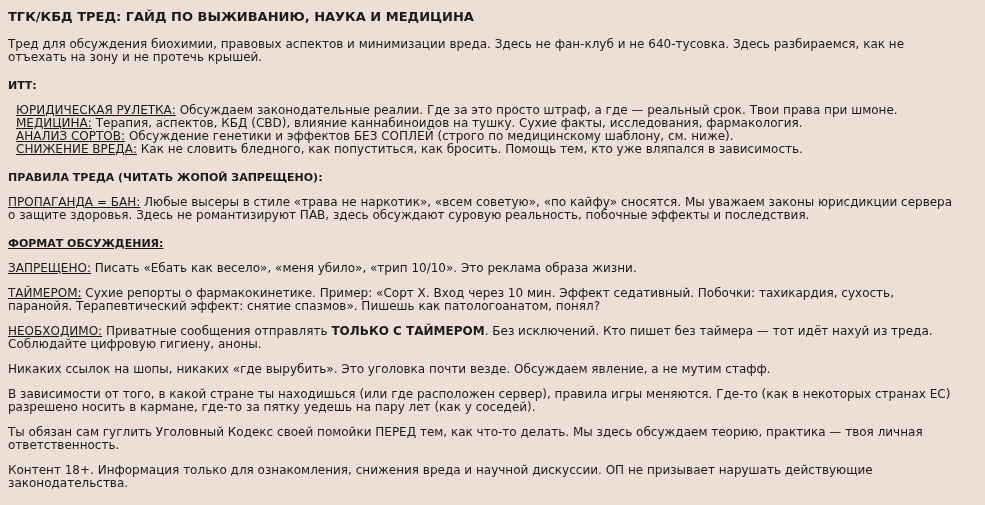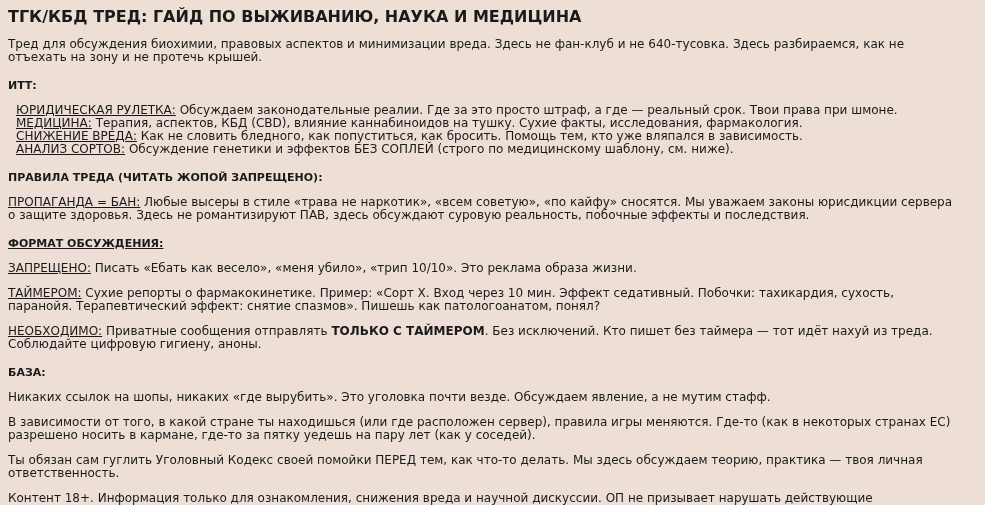--- a/index.html
+++ b/index.html
@@ -15,21 +15,21 @@
     font-family: "DejaVu Sans", "Liberation Sans", sans-serif;
     font-size: 12px;
     line-height: 13px;
   }
   .doc {
     padding: 8px 8px 0 8px;
     width: 969px;
     box-sizing: border-box;
   }
   .doc h1 {
-    font-size: 16px;
+    font-size: 13px;
     line-height: 15px;
     margin: 1px 0 14px 0;
     font-weight: bold;
   }
   .doc h2 {
     font-size: 11px;
     line-height: 13px;
     margin: 15px 0 12px 0;
     font-weight: bold;
   }
@@ -49,37 +49,36 @@
 
   <h1>ТГК/КБД ТРЕД: ГАЙД ПО ВЫЖИВАНИЮ, НАУКА И МЕДИЦИНА</h1>
 
   <p>Тред для обсуждения биохимии, правовых аспектов и минимизации вреда. Здесь не фан-клуб и не 640-тусовка. Здесь разбираемся, как не отъехать на зону и не протечь крышей.</p>
 
   <h2>ИТТ:</h2>
 
   <div class="itt-list">
     <div><span class="u">ЮРИДИЧЕСКАЯ РУЛЕТКА:</span><span> Обсуждаем законодательные реалии. Где за это просто штраф, а где — реальный срок. Твои права при шмоне.</span></div>
     <div><span class="u">МЕДИЦИНА:</span><span> Терапия, аспектов, КБД (CBD), влияние каннабиноидов на тушку. Сухие факты, исследования, фармакология.</span></div>
+    <div><span class="u">АНАЛИЗ СОРТОВ:</span><span> Обсуждение генетики и эффектов БЕЗ СОПЛЕЙ (строго по медицинскому шаблону, см. ниже).</span></div>
     <div><span class="u">СНИЖЕНИЕ ВРЕДА:</span><span> Как не словить бледного, как попуститься, как бросить. Помощь тем, кто уже вляпался в зависимость.</span></div>
-    <div><span class="u">АНАЛИЗ СОРТОВ:</span><span> Обсуждение генетики и эффектов БЕЗ СОПЛЕЙ (строго по медицинскому шаблону, см. ниже).</span></div>
   </div>
 
   <h2>ПРАВИЛА ТРЕДА (ЧИТАТЬ ЖОПОЙ ЗАПРЕЩЕНО):</h2>
 
   <p><span class="u">ПРОПАГАНДА = БАН:</span><span> Любые высеры в стиле «трава не наркотик», «всем советую», «по кайфу» сносятся. Мы уважаем законы юрисдикции сервера о защите здоровья. Здесь не романтизируют ПАВ, здесь обсуждают суровую реальность, побочные эффекты и последствия.</span></p>
 
   <h2 class="u">ФОРМАТ ОБСУЖДЕНИЯ:</h2>
 
   <p><span class="u">ЗАПРЕЩЕНО:</span><span> Писать «Ебать как весело», «меня убило», «трип 10/10». Это реклама образа жизни.</span></p>
 
   <p><span class="u">ТАЙМЕРОМ:</span><span> Сухие репорты о фармакокинетике. Пример: «Сорт X. Вход через 10 мин. Эффект седативный. Побочки: тахикардия, сухость, паранойя. Терапевтический эффект: снятие спазмов». Пишешь как патологоанатом, понял?</span></p>
 
   <p><span class="u">НЕОБХОДИМО:</span><span> Приватные сообщения отправлять </span><span class="b">ТОЛЬКО С ТАЙМЕРОМ</span><span>. Без исключений. Кто пишет без таймера — тот идёт нахуй из треда. Соблюдайте цифровую гигиену, аноны.</span></p>
 
-  <h2>БАЗА:</h2>
 
   <p>Никаких ссылок на шопы, никаких «где вырубить». Это уголовка почти везде. Обсуждаем явление, а не мутим стафф.</p>
 
   <p>В зависимости от того, в какой стране ты находишься (или где расположен сервер), правила игры меняются. Где-то (как в некоторых странах ЕС) разрешено носить в кармане, где-то за пятку уедешь на пару лет (как у соседей).</p>
 
   <p>Ты обязан сам гуглить Уголовный Кодекс своей помойки ПЕРЕД тем, как что-то делать. Мы здесь обсуждаем теорию, практика — твоя личная ответственность.</p>
 
   <p>Контент 18+. Информация только для ознакомления, снижения вреда и научной дискуссии. ОП не призывает нарушать действующие законодательства.</p>
 
 </div>

